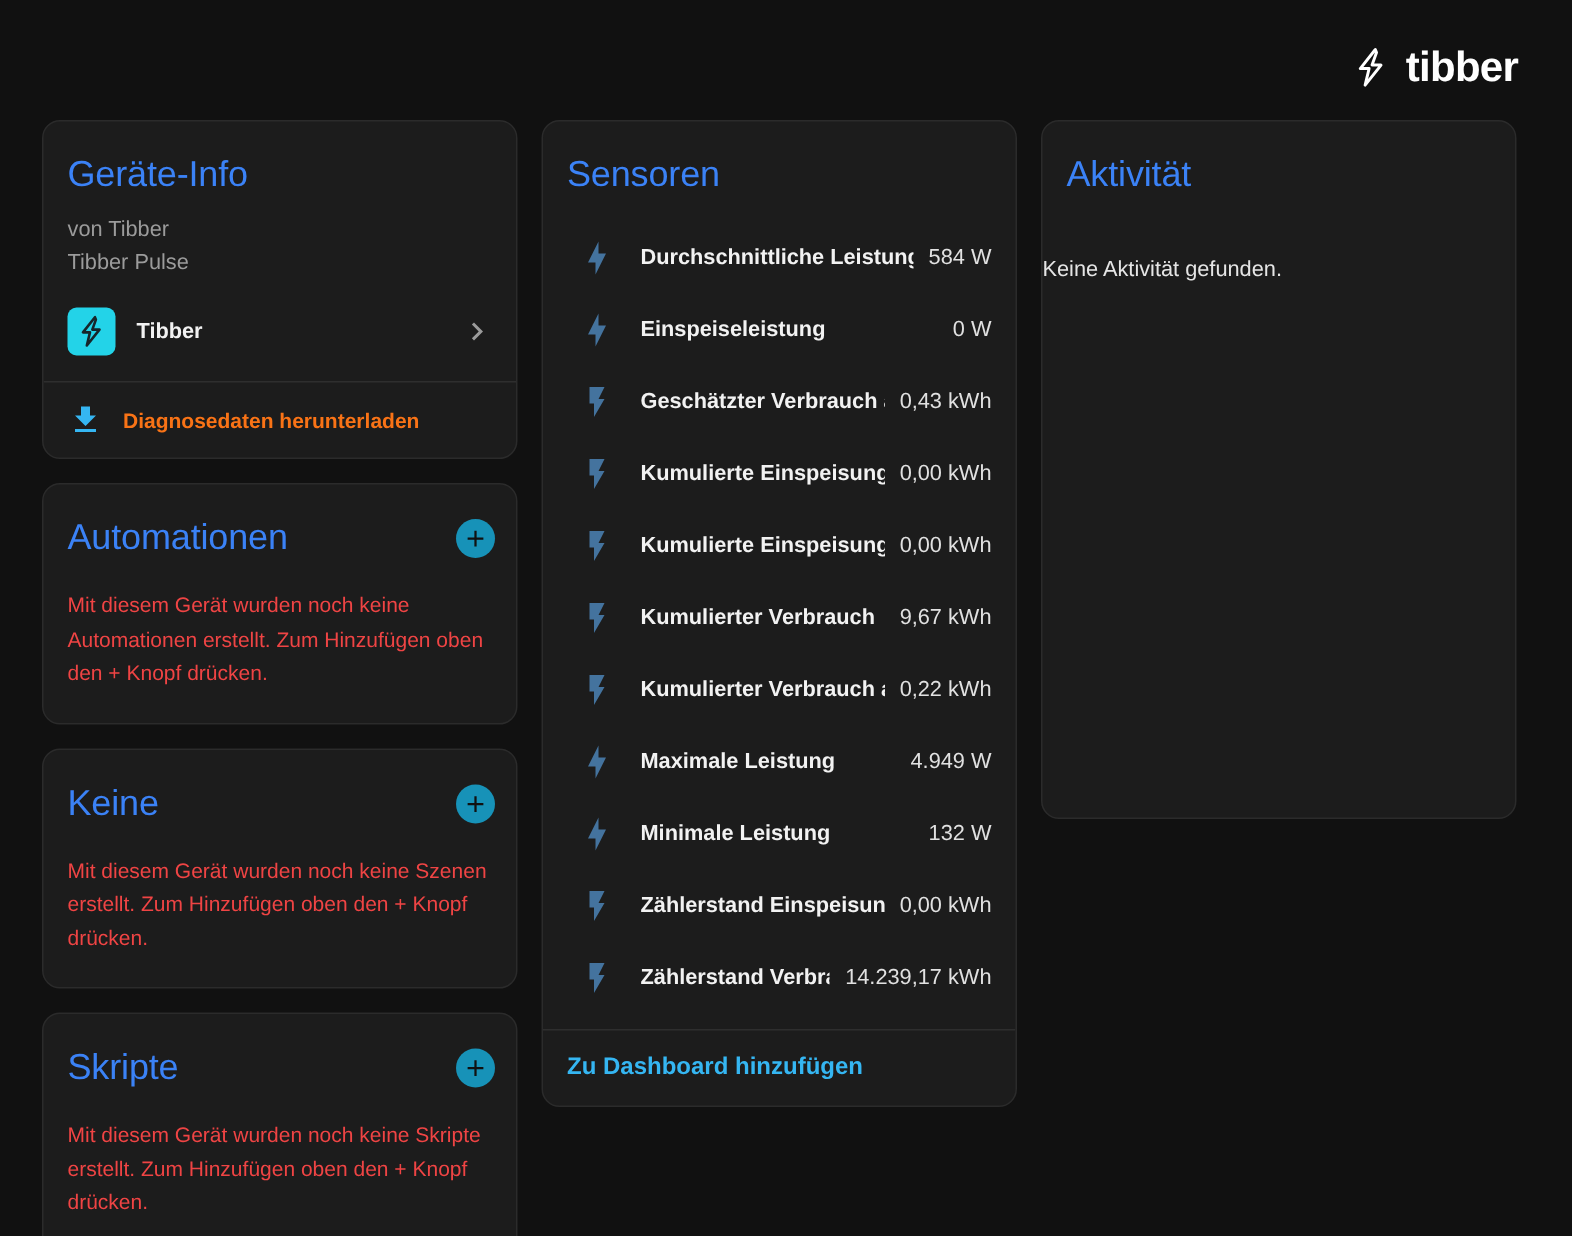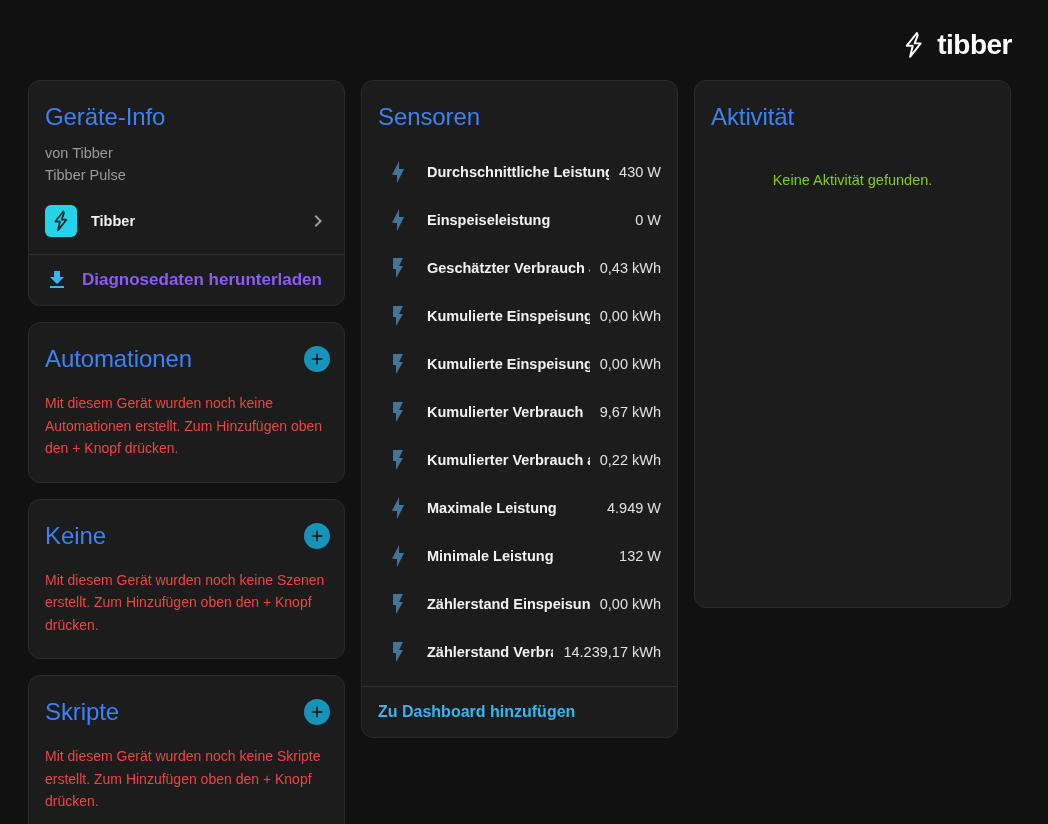--- a/index.html
+++ b/index.html
@@ -69,22 +69,22 @@
     flex: none;
   }
   .integration-name {
     flex: 1;
     font-size: 14.5px; font-weight: 600; color: #f2f2f2;
   }
   .divider { border-top: 1px solid #2e2e2e; }
   .link-row {
     display: flex; align-items: center; gap: 13px;
     padding: 13px 16px;
-    color: #8b5cf6;
-    font-size: 17px; font-weight: 700;
+    color: #f97316;
+    font-size: 14px; font-weight: 700;
     cursor: pointer;
     text-decoration: none;
   }
   
   .plus-button {
     width: 26px; height: 26px;
     border-radius: 50%;
     background: #1792b8;
     border: none;
     display: flex; align-items: center; justify-content: center;
@@ -124,24 +124,24 @@
     font-size: 14.5px; font-weight: 400; color: #e1e1e1;
     white-space: nowrap;
   }
   .sensors-footer {
     padding: 16px;
     color: #35b6f2;
     font-size: 16px; font-weight: 700;
     cursor: pointer;
   }
   
-  .activity-card { height: 528px; }
+  .activity-card { height: 466px; }
   .activity-empty {
-    text-align: center;
-    color: #84cc16;
+    text-align: left;
+    color: #e5e5e5;
     font-size: 14.5px;
     margin-top: 30px;
   }
   svg { display: block; }
 </style>
 </head>
 <body>
 
 <header class="page-header">
   <span>
@@ -226,21 +226,21 @@
     <section class="card">
       <h2 class="card-title">Sensoren</h2>
       <div class="sensor-rows" id="sensor-rows">
           <div class="sensor-row">
             <span class="sensor-icon-box">
               <svg width="24" height="24" viewBox="0 0 24 24" fill="#44739e">
                 <path d="M11 15H6L13 1V9H18L11 23V15Z"></path>
               </svg>
             </span>
             <span class="sensor-name">Durchschnittliche Leistung</span>
-            <span class="sensor-value">430 W</span>
+            <span class="sensor-value">584 W</span>
           </div>
           <div class="sensor-row">
             <span class="sensor-icon-box">
               <svg width="24" height="24" viewBox="0 0 24 24" fill="#44739e">
                 <path d="M11 15H6L13 1V9H18L11 23V15Z"></path>
               </svg>
             </span>
             <span class="sensor-name">Einspeiseleistung</span>
             <span class="sensor-value">0 W</span>
           </div>

